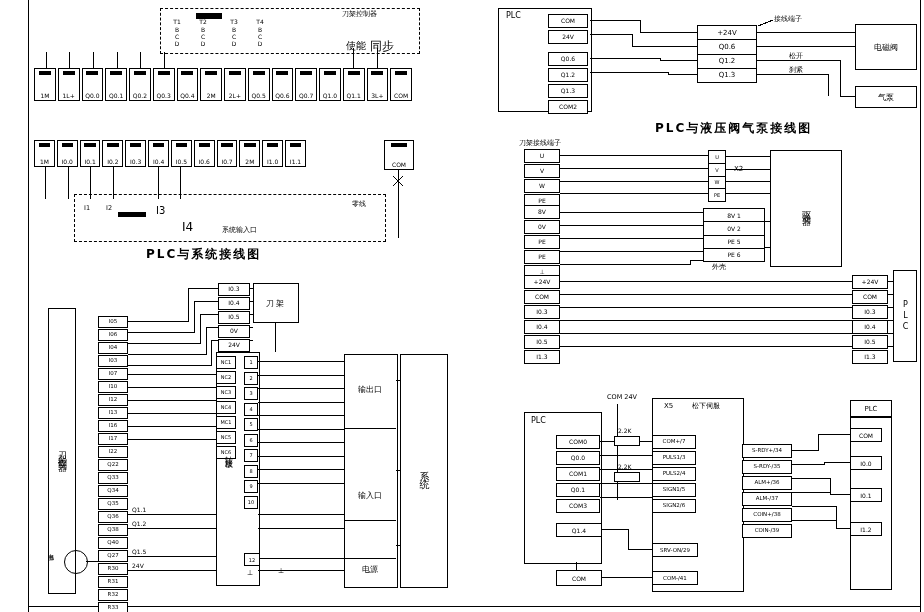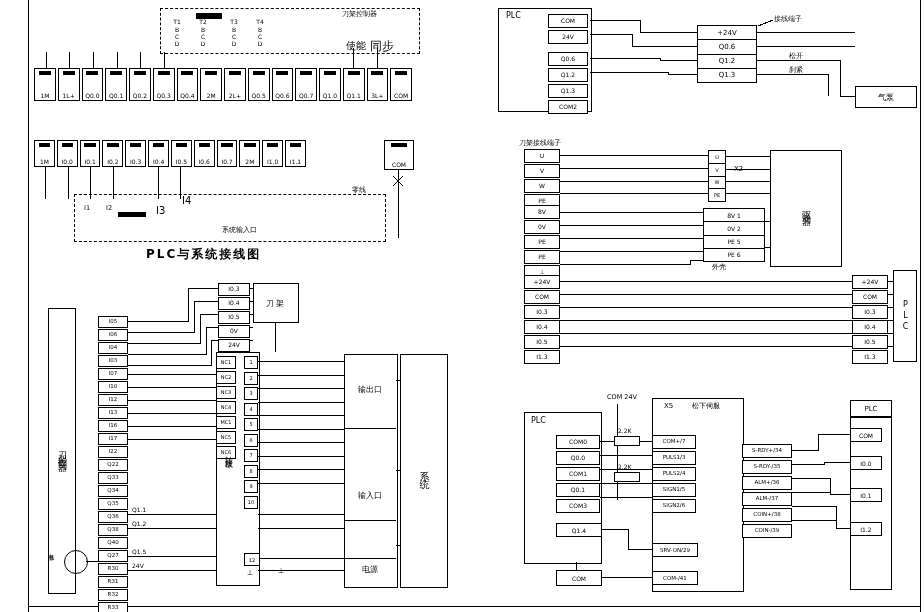--- a/index.html
+++ b/index.html
@@ -118,27 +118,27 @@
       <div class="tcell">I0.5</div>
       <div class="tcell">I0.6</div>
       <div class="tcell">I0.7</div>
       <div class="tcell">2M</div>
       <div class="tcell">I1.0</div>
       <div class="tcell">I1.1</div>
     </div>
   <div class="tcell" style="position:absolute;left:384px;top:140px;width:28px;height:27px">
     <span>COM</span>
   </div>
-  <div class="lbl" style="left:352px;top:187px">零线</div>
+  <div class="lbl" style="left:352px;top:201px">零线</div>
   <div class="box dashed nofill" style="left:74px;top:194px;width:310px;height:46px"></div>
   <div class="lbl" style="left:84px;top:205px;font-size:6.5px">I1</div>
   <div class="lbl" style="left:106px;top:205px;font-size:6.5px">I2</div>
   <div class="bar" style="left:118px;top:212px;width:28px;height:5px"></div>
   <div class="lbl" style="left:156px;top:205px;font-size:10px">I3</div>
-  <div class="lbl" style="left:182px;top:195px;font-size:10px">I4</div>
+  <div class="lbl" style="left:182px;top:221px;font-size:12px">I4</div>
   <div class="lbl" style="left:222px;top:227px">系统输入口</div>
   <div class="title" style="left:146px;top:246px">PLC与系统接线图</div>
 
   <div class="box nofill" style="left:498px;top:8px;width:92px;height:102px"></div>
   <div class="lbl" style="left:506px;top:12px;font-size:8px">PLC</div>
   <div class="vcol g2" style="left:548px;top:14px;width:40px">
       <div class="vcell">COM</div>
       <div class="vcell">24V</div>
     </div>
   <div class="vcol g2" style="left:548px;top:52px;width:40px">
@@ -149,23 +149,27 @@
     </div>
   <div class="rowbox" style="left:697px;top:25px;width:58px;height:56px">
       <div class="rowcell">+24V</div>
       <div class="rowcell">Q0.6</div>
       <div class="rowcell">Q1.2</div>
       <div class="rowcell">Q1.3</div>
     </div>
   <div class="lbl" style="left:774px;top:16px">接线端子</div>
   <div class="lbl" style="left:789px;top:53px">松开</div>
   <div class="lbl" style="left:789px;top:67px">刹紧</div>
+  <div class="box vbox" style="left:855px;top:24px;width:60px;height:44px;font-size:8px">
+    <span>电磁阀</span>
+  </div>
   <div class="box vbox" style="left:855px;top:86px;width:60px;height:20px;font-size:8px">
     <span>气泵</span>
   </div>
+  <div class="title" style="left:655px;top:120px">PLC与液压阀气泵接线图</div>
 
   <div class="lbl" style="left:519px;top:140px">刀架接线端子</div>
   <div class="vcol g1" style="left:524px;top:149px;width:36px">
       <div class="vcell">U</div>
       <div class="vcell">V</div>
       <div class="vcell">W</div>
       <div class="vcell">PE</div>
     </div>
   <div class="vcol g1" style="left:524px;top:205px;width:36px">
       <div class="vcell">8V</div>

